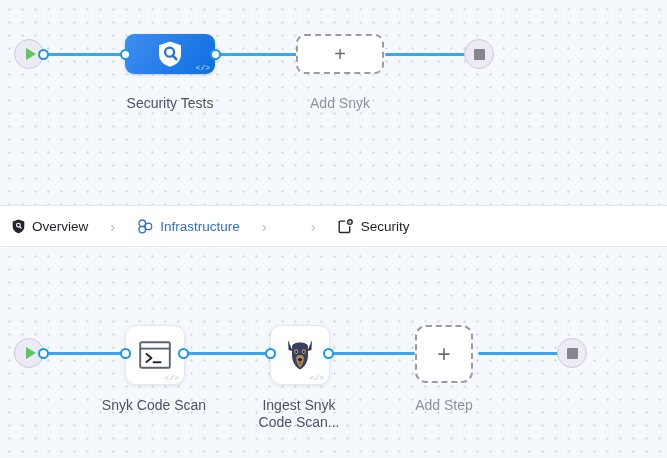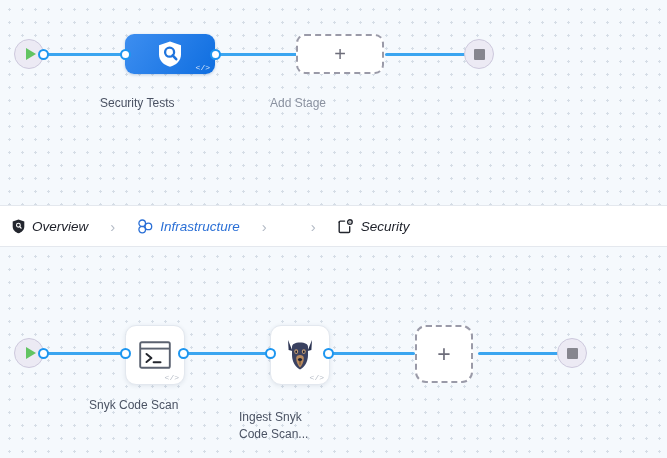--- a/index.html
+++ b/index.html
@@ -135,21 +135,22 @@
     font-size: 8px;
     line-height: 1;
     font-family: "Liberation Mono", monospace;
   }
   .code-badge.on-blue  { color: rgba(255,255,255,0.82); }
   .code-badge.on-white { color: #b6bcc6; }
 
   
   .node-label {
     position: absolute;
-    font-size: 12px;
+    text-align: center;
+    font-size: 14px;
     line-height: 17px;
     color: #4a5263;
     white-space: pre-line;
   }
   .node-label.muted { color: #8b92a0; }
 
   
   #tab-bar {
     position: absolute;
     top: 205px;
@@ -164,21 +165,20 @@
     align-items: center;
     padding-left: 12px;
   }
   .tab {
     display: flex;
     align-items: center;
     height: 41px;
     gap: 7px;
     box-sizing: border-box;
     position: relative;
-    font-style: italic;
   }
   .tab-label {
     font-size: 13.5px;
     color: #1c1f28;
     white-space: nowrap;
   }
   .tab.active .tab-label { color: #15181f; font-weight: 400; }
   .tab.link .tab-label { color: #2a6fd6; }
   .tab.active::after {
     content: "";
@@ -219,21 +219,21 @@
       </svg>
       <span class="code-badge on-blue">&lt;/&gt;</span>
     </div>
     <div class="port" style="left:120px; top:49px;"></div>
     <div class="port" style="left:210px; top:49px;"></div>
     <div class="node-label" style="left:100px; top:95px; width:140px;">Security Tests</div>
 
     <div class="add-node" id="add-stage-node" style="left:296px; top:34px;">
       <span class="plus-glyph">+</span>
     </div>
-    <div class="node-label muted" style="left:270px; top:95px; width:140px;">Add Stage</div>
+    <div class="node-label muted" style="left:270px; top:95px; width:140px;">Add Snyk</div>
 
     <div class="port" style="left:466px; top:49px;"></div>
     <div class="terminal" style="left:464px; top:39px;">
       <span class="stop-sq"></span>
     </div>
   </div>
 
   <div id="tab-bar">
 
     <div class="tab">
@@ -315,26 +315,27 @@
         <ellipse cx="20.8" cy="13.6" rx="1.9" ry="2.4" fill="#c9a074"></ellipse>
         <ellipse cx="13.2" cy="13.8" rx="0.9" ry="1.3" fill="#1a1f32"></ellipse>
         <ellipse cx="20.8" cy="13.8" rx="0.9" ry="1.3" fill="#1a1f32"></ellipse>
         <ellipse cx="17" cy="21.4" rx="2.1" ry="1.5" fill="#1a1f32"></ellipse>
         <path d="M17 23.2 L17 26.2" stroke="#6d5136" stroke-width="1.1" stroke-linecap="round"></path>
       </svg>
       <span class="code-badge on-white">&lt;/&gt;</span>
     </div>
     <div class="port" style="left:265px; top:101px;"></div>
     <div class="port" style="left:323px; top:101px;"></div>
-    <div class="node-label" style="left:239px; top:150px; width:120px;margin-top:12px;">Ingest Snyk
+    <div class="node-label" style="left:239px; top:150px; width:120px;">Ingest Snyk
 Code Scan...</div>
 
     <div class="add-node" id="add-step-node" style="left:415px; top:78px;">
       <span class="plus-glyph">+</span>
     </div>
+    <div class="node-label muted" style="left:379px; top:150px; width:130px;">Add Step</div>
 
     <div class="port" style="left:559px; top:101px;"></div>
     <div class="terminal" style="left:557px; top:91px;">
       <span class="stop-sq"></span>
     </div>
   </div>
 
 </div>
 
 </body></html>

